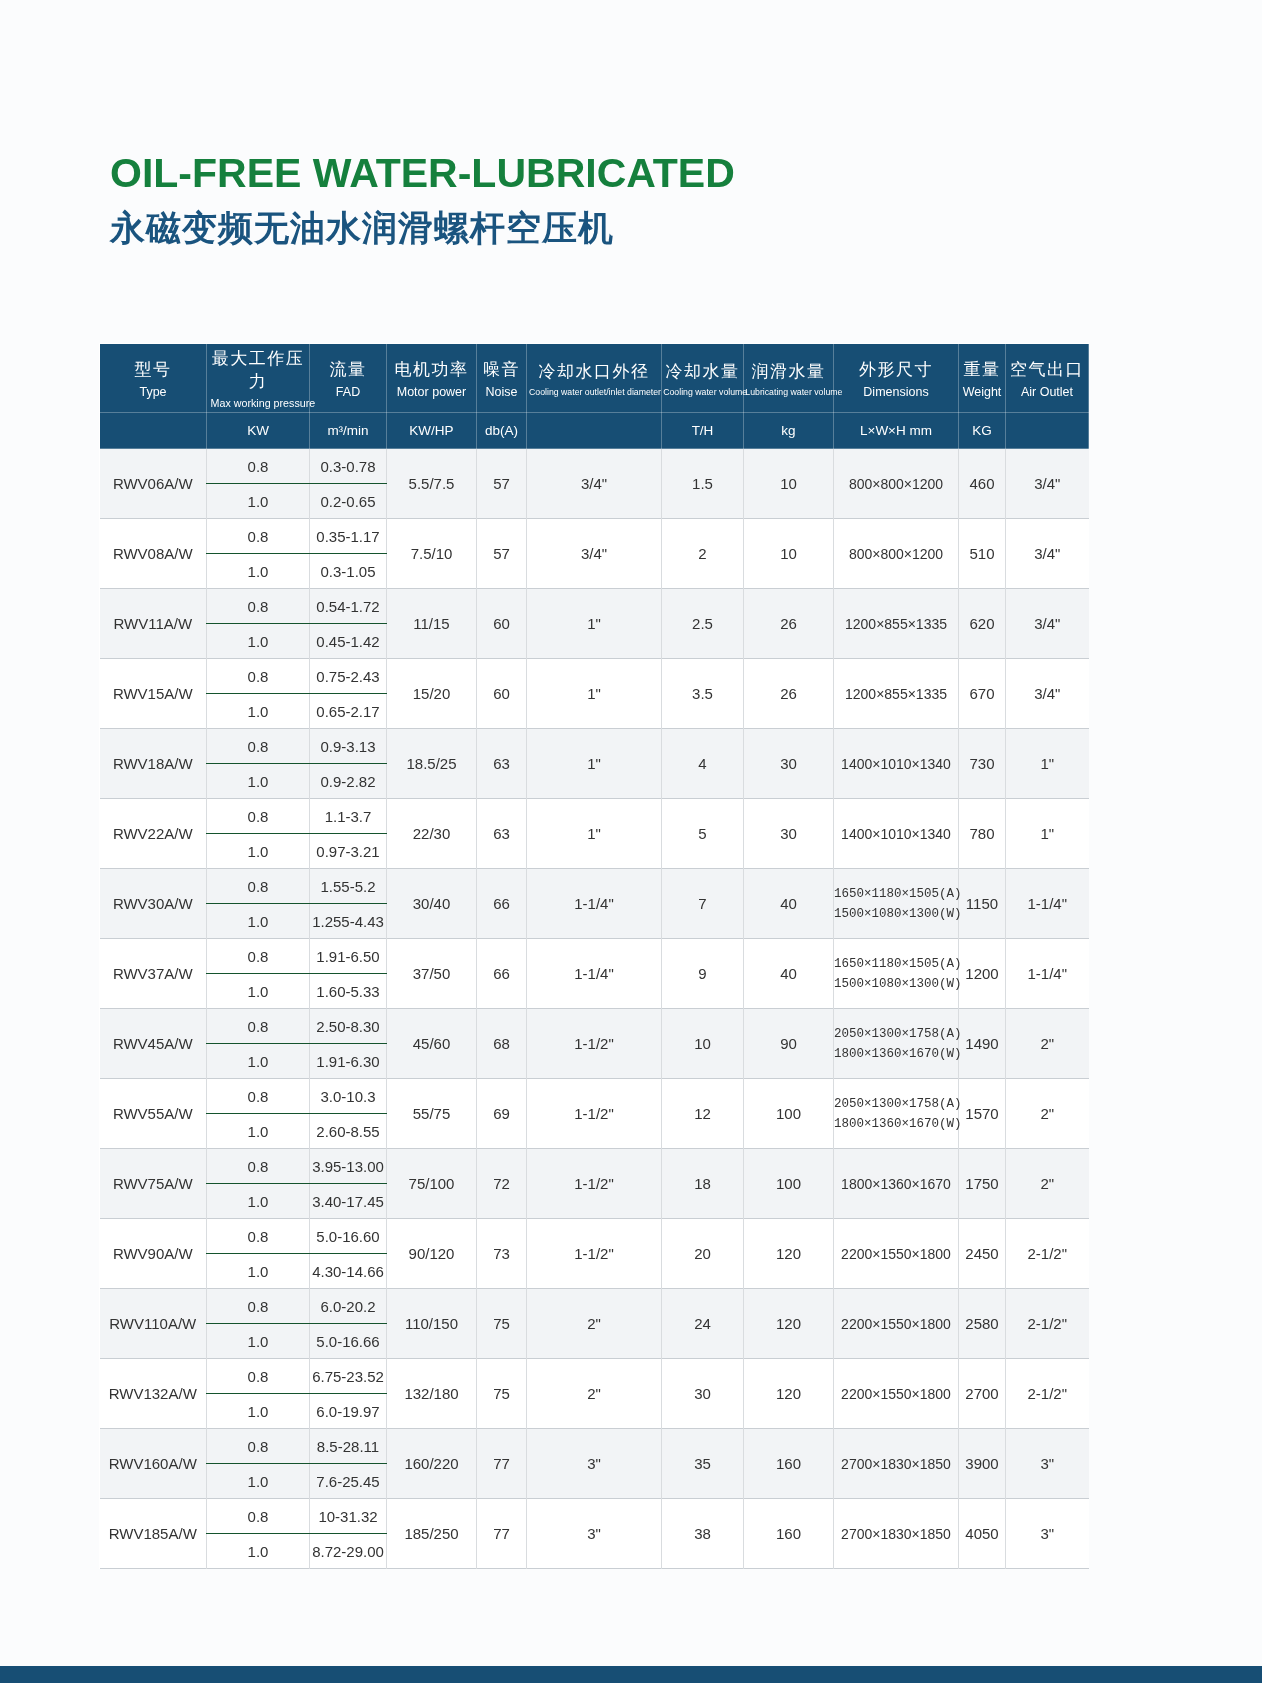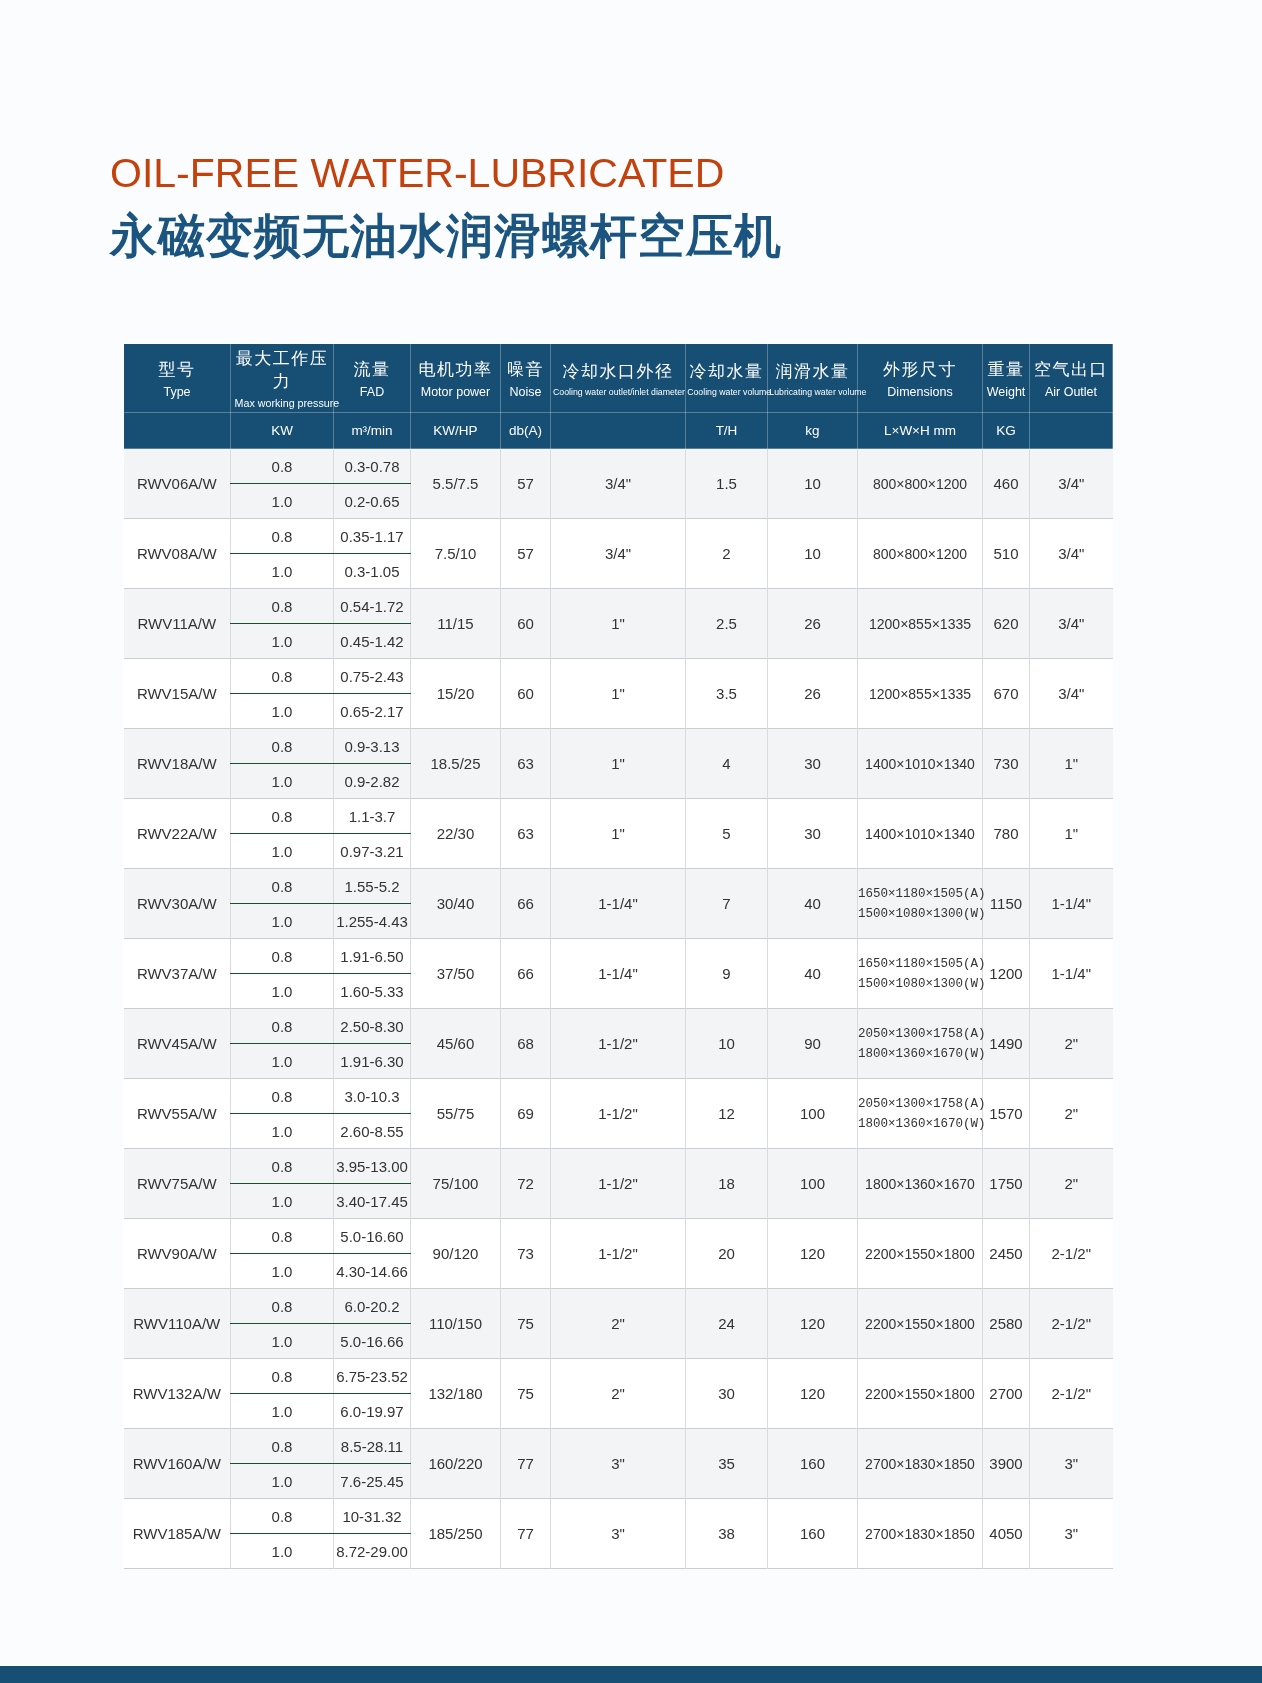--- a/index.html
+++ b/index.html
@@ -5,25 +5,25 @@
   * { box-sizing: border-box; }
   html,body { margin:0; padding:0; }
   body {
     width:1262px; height:1683px;
     position:relative;
     background:#fbfcfd;
     font-family:"Liberation Sans","DejaVu Sans",sans-serif;
     overflow:hidden;
   }
   .title-block { position:absolute; left:110px; top:150px; }
-  .title-en { margin:0; color:#c2410c; font-size:41px; line-height:1.13; font-weight:400; letter-spacing:0; }
-  .title-zh { color:#1a547f; font-size:47px; font-weight:700; margin-top:9px; letter-spacing:1px; }
+  .title-en { margin:0; color:#15803d; font-size:41px; line-height:1.13; font-weight:700; letter-spacing:0; }
+  .title-zh { color:#1a547f; font-size:35px; font-weight:700; margin-top:9px; letter-spacing:1px; }
 
   table.spec-table {
-    position:absolute; left:123px; top:343px; width:989px;
+    position:absolute; left:99px; top:343px; width:989px;
     border-collapse:collapse; table-layout:fixed;
     border-bottom:1px solid #c9ced3;
     background:#fff;
   }
   thead th {
     background:#174e74; color:#ffffff; font-weight:400;
     border:1px solid rgba(255,255,255,0.28);
     padding:0; text-align:center; vertical-align:middle;
   }
   tr.hrow1 th { height:69px; }

